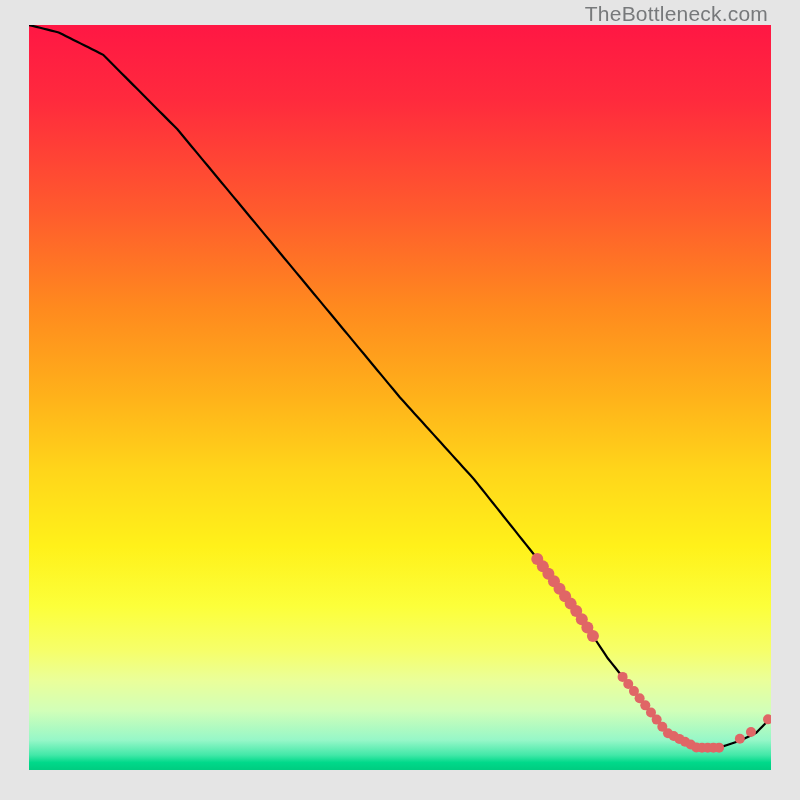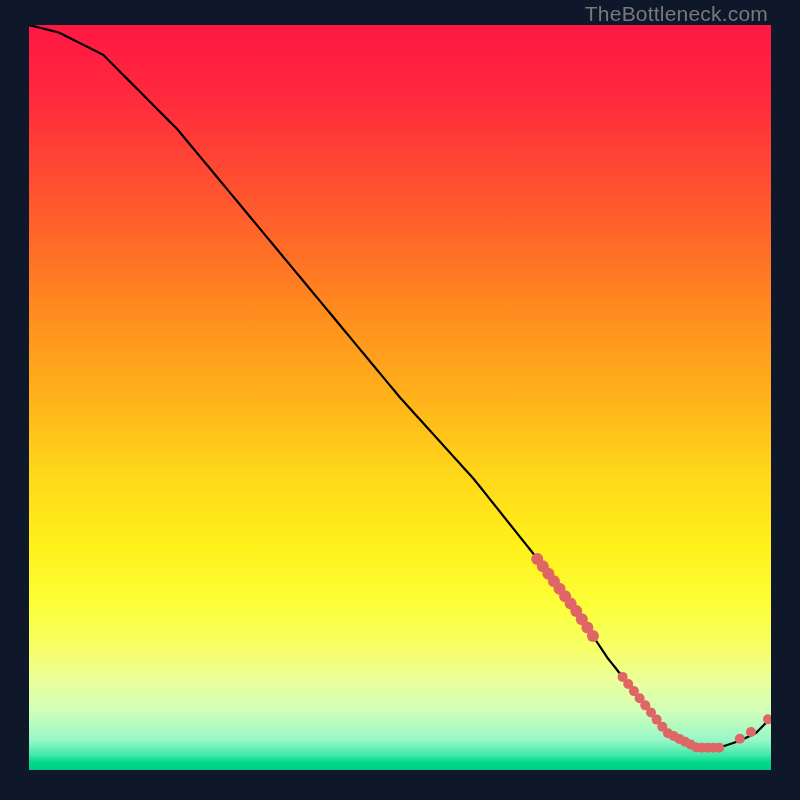--- a/index.html
+++ b/index.html
@@ -1,21 +1,21 @@
 <!DOCTYPE html>
 <html><head>
 <meta charset="utf-8">
 <style>
   * { margin: 0; padding: 0; box-sizing: border-box; }
   html, body { width: 800px; height: 800px; background: #000; overflow: hidden; }
   .frame {
     position: relative;
     width: 800px;
     height: 800px;
-    background: #0f172a;
+    background: #e5e5e5;
   }
   .plot {
     position: absolute;
     left: 29px;
     top: 25px;
     width: 742px;
     height: 745px;
     background: linear-gradient(to bottom,
       #ff1744 0%,
       #ff2a3d 10%,

